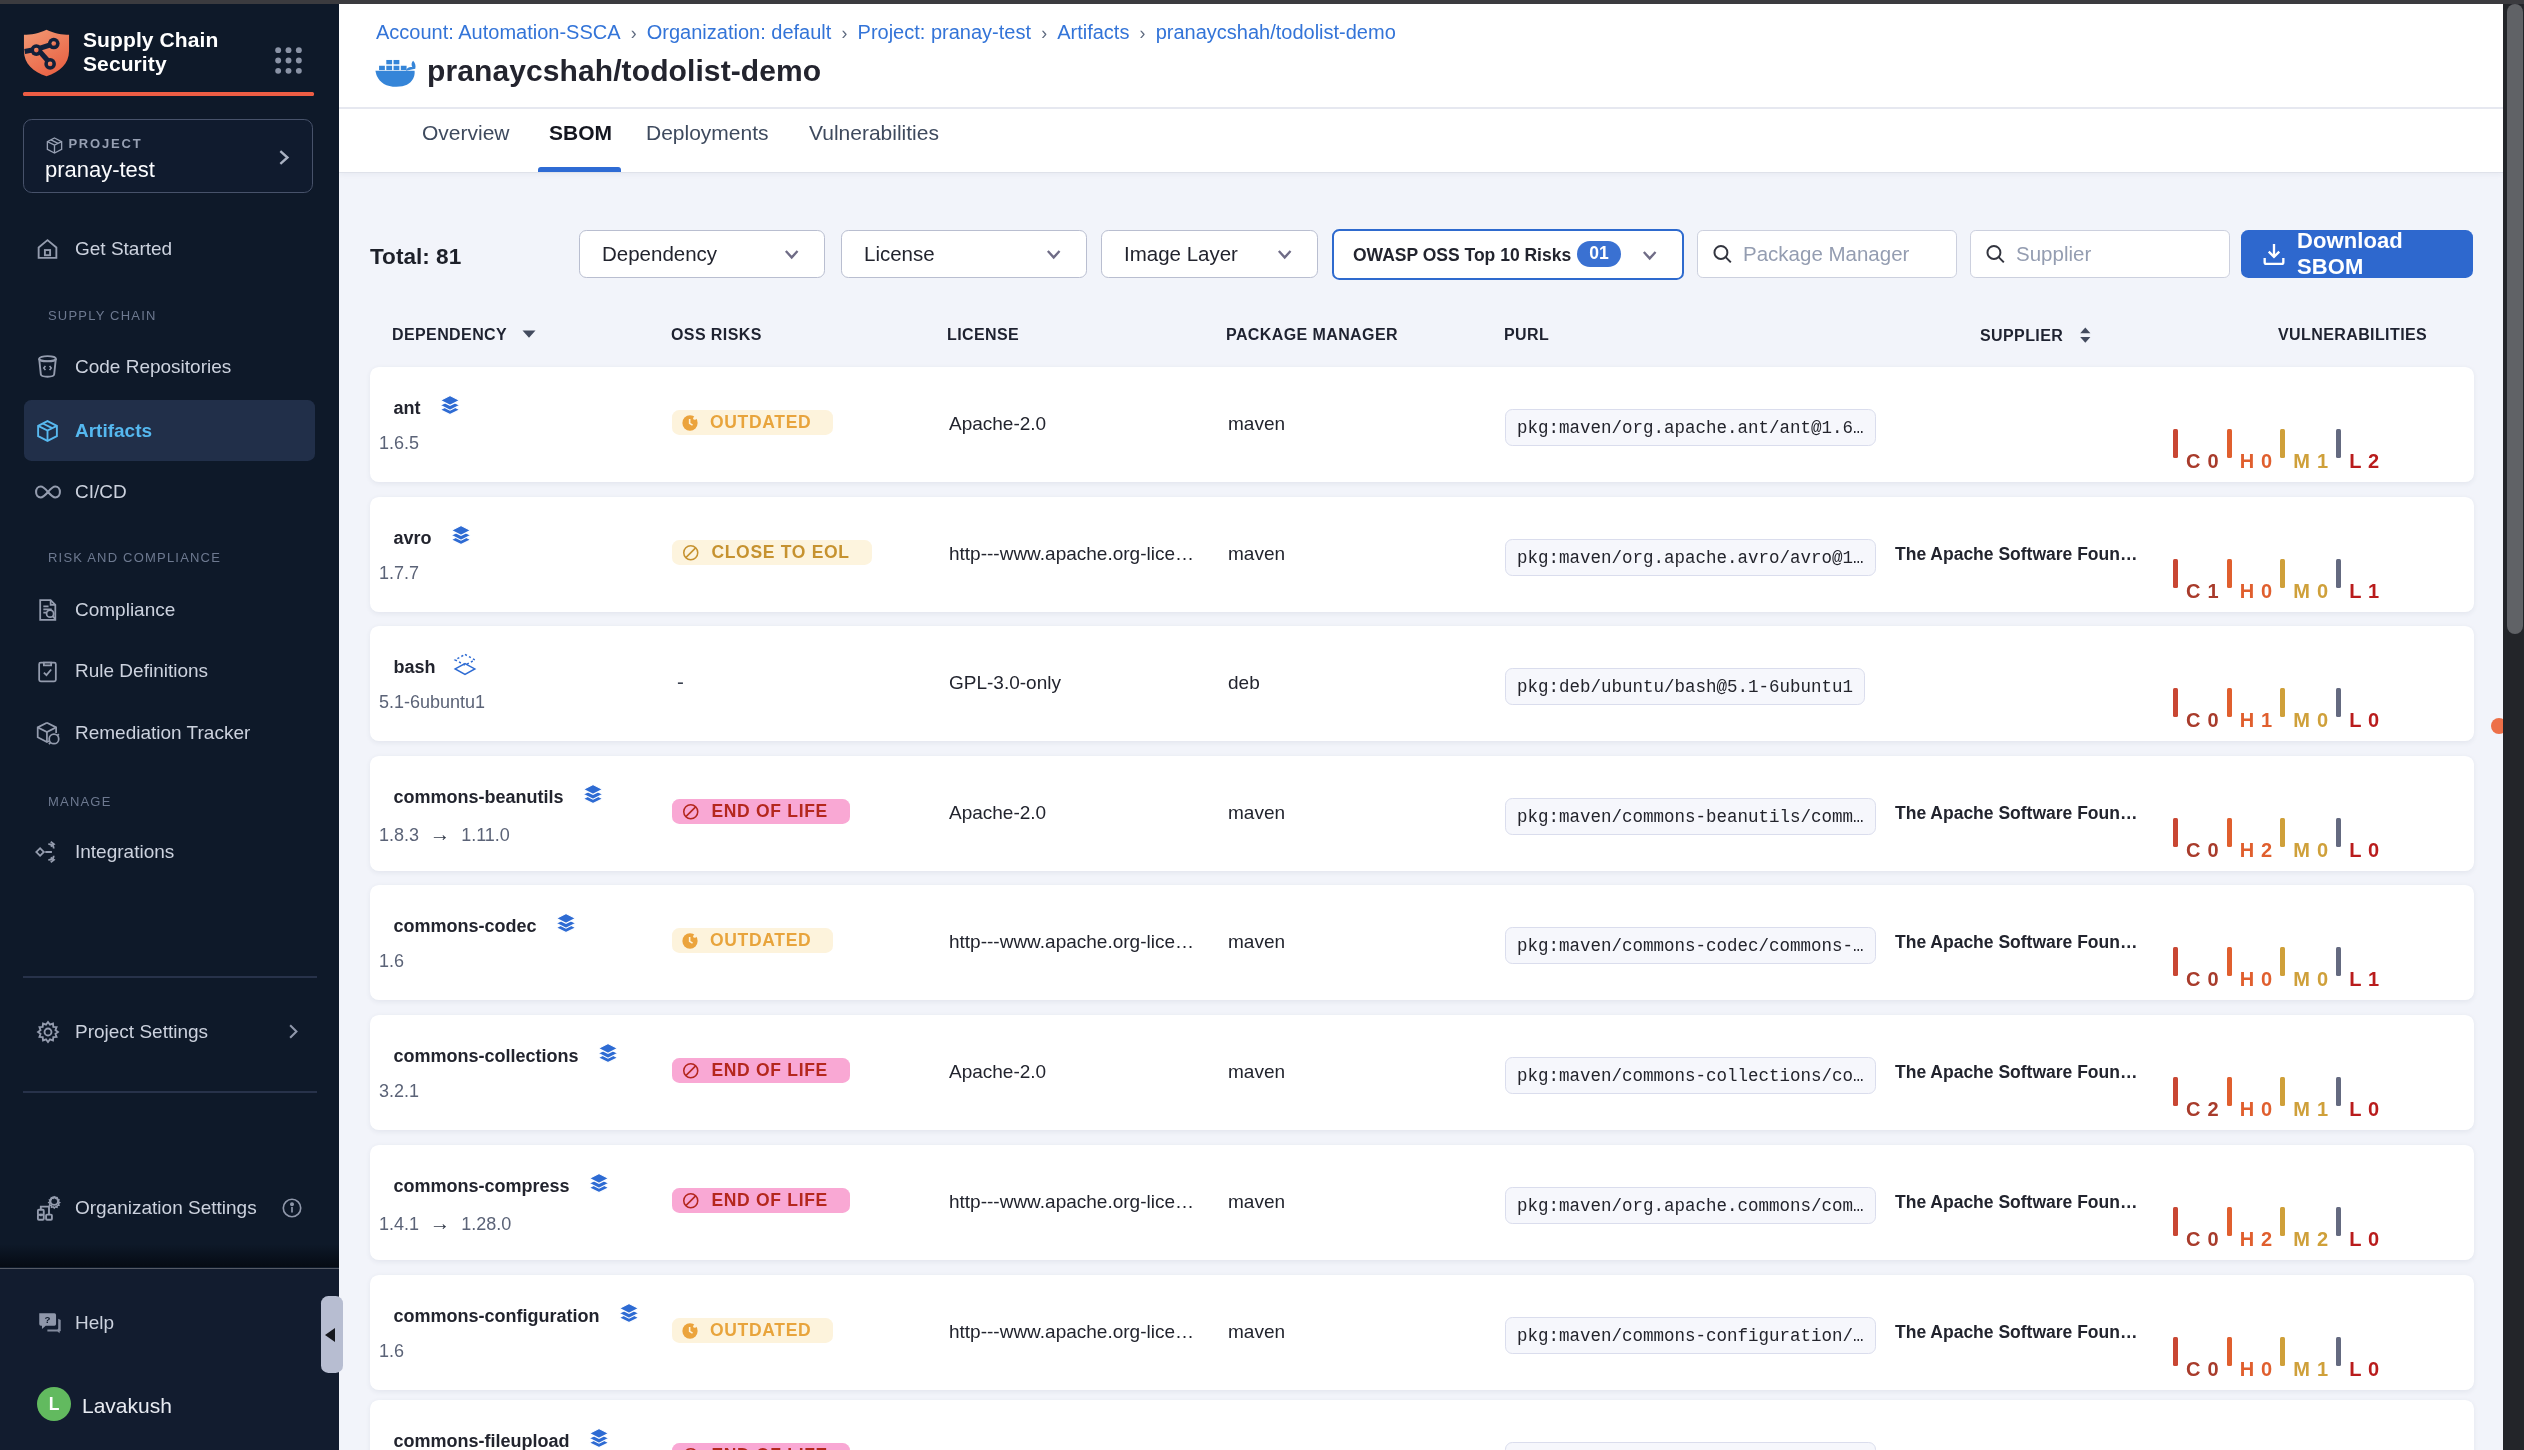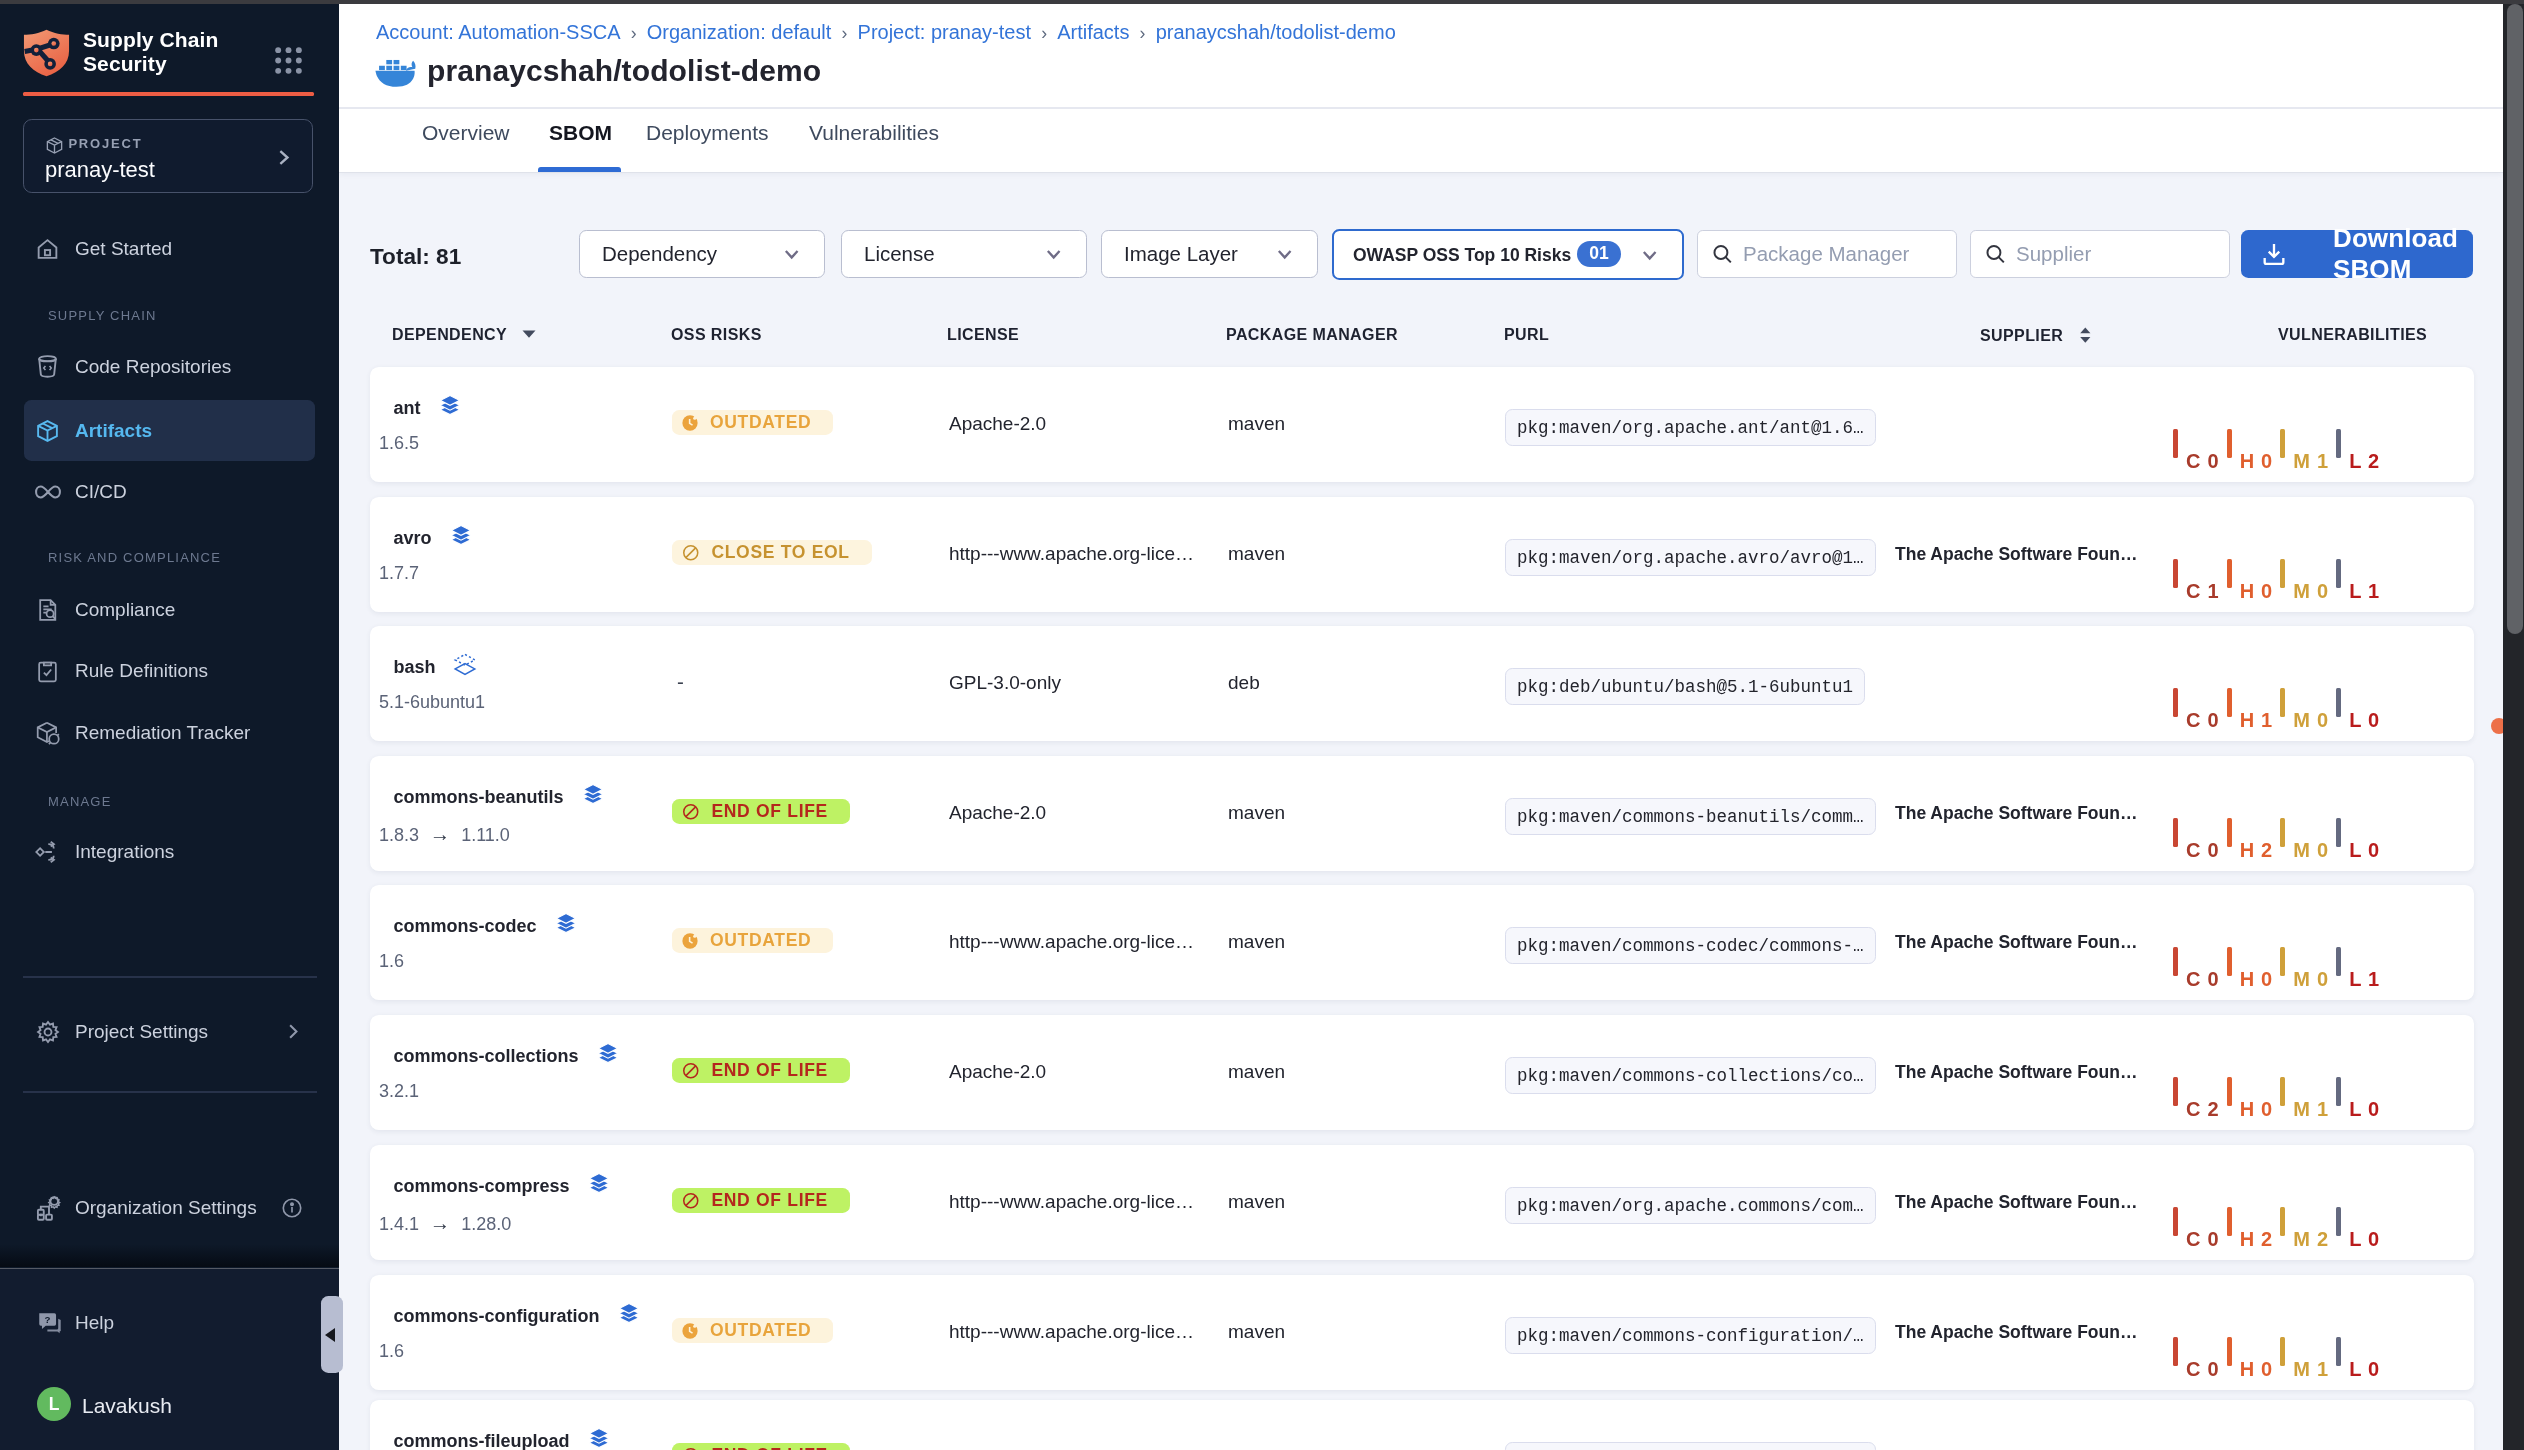--- a/index.html
+++ b/index.html
@@ -56,36 +56,36 @@
 .fbox { position:absolute; top:230px; height:48px; background:#fff; border:1.1px solid #b9bed0; border-radius:7.3px; }
 .fbox .t { position:absolute; left:22px; top:50%; transform:translateY(-50%); font-size:20.5px; color:#22242e; white-space:nowrap; }
 .fbox .chev { position:absolute; right:20.5px; top:50%; transform:translateY(-50%); }
 #owasp { border:2.2px solid #2e6ace; }
 #owasp .t { font-weight:700; font-size:17.5px; }
 #owasp .pill { position:absolute; left:243px; top:10.2px; width:44px; height:25.6px; background:#3a71d2; border-radius:13px; color:#fff; font-size:17.5px; font-weight:700; text-align:center; line-height:25.6px; }
 .sbox { position:absolute; top:230px; height:48px; width:260px; background:#fff; border:1.1px solid #ccd0de; border-radius:5.8px; }
 .sbox .ph { position:absolute; left:45px; top:50%; transform:translateY(-50%); font-size:20.5px; color:#949db1; }
 .sbox svg { position:absolute; left:12.4px; top:50%; transform:translateY(-50%); }
 #dlbtn { position:absolute; left:1902px; top:230px; width:232px; height:48px; background:#2e68ce; border-radius:7.3px; color:#fff; }
-#dlbtn .t { position:absolute; left:56px; top:50%; transform:translateY(-50%); font-size:26px; font-weight:700; letter-spacing:0.1px;margin-left:36px; }
+#dlbtn .t { position:absolute; left:56px; top:50%; transform:translateY(-50%); font-size:22px; font-weight:700; letter-spacing:0.1px; }
 #dlbtn svg { position:absolute; left:19px; top:50%; transform:translateY(-50%); }
 
 
 .th { position:absolute; top:326px; font-size:16px; font-weight:700; color:#1e2230; letter-spacing:0.4px; }
 
 
 .card { position:absolute; left:31px; width:2104px; height:115px; background:#fff; border-radius:8.8px; box-shadow:0 1.5px 5.8px rgba(40,50,90,.07); }
 .dep { position:absolute; left:23.4px; top:27px; font-size:18px; font-weight:700; color:#22242e; white-space:nowrap; }
 .dep svg { vertical-align:-2.9px; margin-left:13px; }
 .ver { position:absolute; left:9px; top:66px; font-size:18px; color:#5b6377; }
 .ver .arr { color:#2f3747; padding:0 5.8px; font-size:20.5px; }
 .badge { position:absolute; left:302px; top:43px; height:25px; border-radius:7.3px; font-size:17.5px; font-weight:700; letter-spacing:0.7px; display:flex; align-items:center; padding:0 22px 0 9.5px; }
 .badge svg { margin-right:12.4px; }
 .b-out { background:#fdf3dc; color:#e8a43c; }
-.b-eol { background:#bef264; color:#b4271d; }
+.b-eol { background:#f9a8d4; color:#b4271d; }
 .b-cte { background:#fdf4de; color:#c6922f; }
 .dash { position:absolute; left:307px; top:44px; font-size:20.5px; color:#3a4150; }
 .lic { position:absolute; left:579px; top:46px; font-size:19px; color:#22242e; }
 .pm  { position:absolute; left:858px; top:46px; font-size:19px; color:#22242e; }
 .purl { position:absolute; left:1135px; top:42px; height:37px; background:#f6f7fc; border:1.5px solid #dadded; border-radius:7.3px; font-family:"Liberation Mono", monospace; font-size:17.5px; color:#23242c; display:flex; align-items:center; padding:0 11px; }
 .sup { position:absolute; left:1525px; top:47px; font-size:17.5px; font-weight:700; color:#22242e; }
 .vuln { position:absolute; left:1803px; top:47px; display:flex; align-items:center; font-size:20px; font-weight:700; }
 .vuln .bar { width:5.1px; height:29px; border-radius:1.5px; margin-right:8px; }
 .vuln .vt { margin-right:7.3px; letter-spacing:0.7px;margin-top:36px;}
 .c-c { color:#a83b2b; } .bg-c { background:#c94733; }

